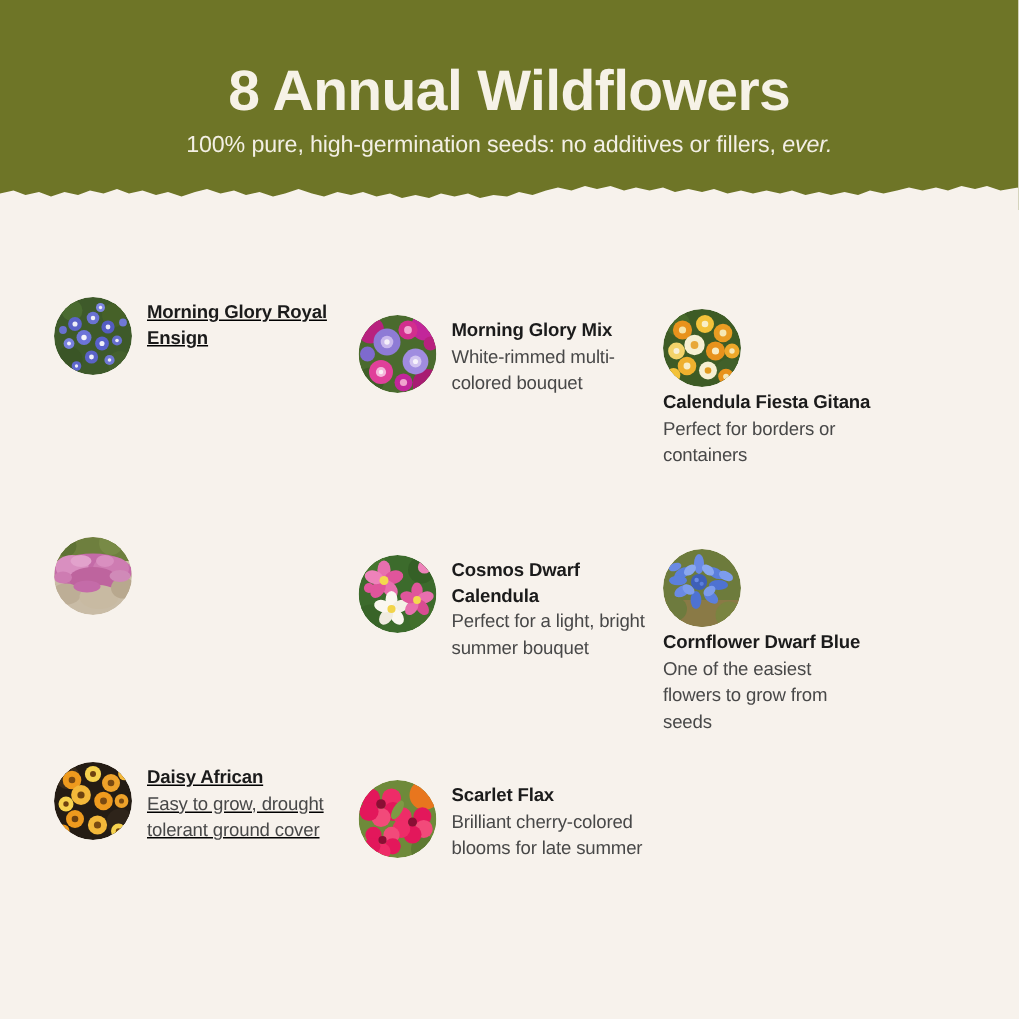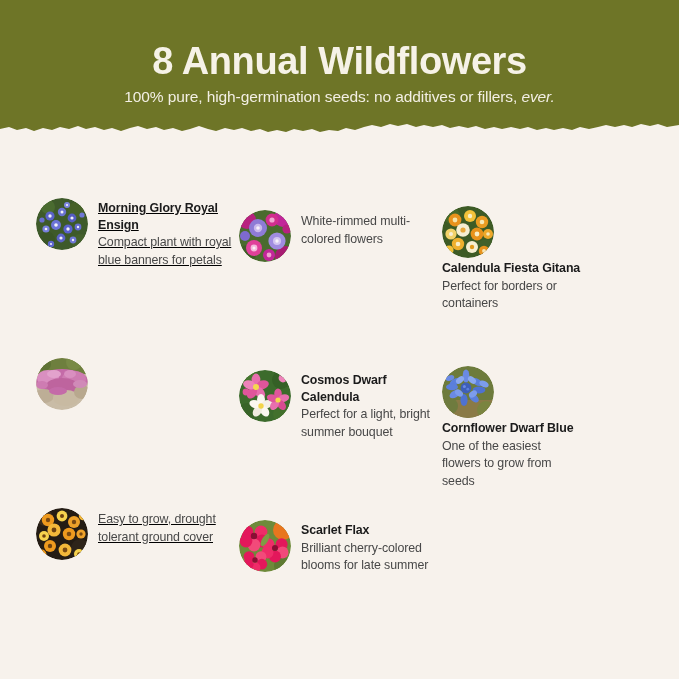--- a/index.html
+++ b/index.html
@@ -165,21 +165,20 @@
                 <circle cx="15" cy="46" r="1.1" fill="#EEEEF7"></circle>
               <circle cx="31" cy="7" r="3" fill="#7E86E2"></circle>
                 <circle cx="31" cy="7" r="1.1" fill="#F2F2FA"></circle>
               <circle cx="6" cy="22" r="2.6" fill="#6970D0"></circle>
               <circle cx="46" cy="17" r="2.6" fill="#7078D6"></circle>
             </g>
           </svg>
         </div>
         <div class="cell-text">
           <div class="cell-title">Morning Glory Royal Ensign</div>
-          <div class="cell-desc">Compact plant with royal blue banners for petals</div>
         </div>
       </div>
 
       <div class="cell off-1">
         <div class="thumb">
           <svg viewBox="0 0 52 52">
             <defs>
                 <clipPath id="c1">
                   <circle cx="26" cy="26" r="26"></circle>
                 </clipPath>
@@ -202,21 +201,22 @@
               <circle cx="33" cy="10" r="6.4" fill="#D22E8E"></circle>
               <circle cx="33" cy="10" r="2.6" fill="#F2A8D2"></circle>
               <circle cx="30" cy="45" r="6" fill="#C2269A"></circle>
               <circle cx="30" cy="45" r="2.4" fill="#F0A4CE"></circle>
               <circle cx="6" cy="26" r="5" fill="#7E6ACE"></circle>
               <circle cx="48" cy="19" r="4.6" fill="#B8217F"></circle>
             </g>
           </svg>
         </div>
         <div class="cell-text">
-          <div class="cell-desc">White-rimmed multi-colored flowers</div>
+          <div class="cell-title">Morning Glory Mix</div>
+          <div class="cell-desc">White-rimmed multi-colored bouquet</div>
         </div>
       </div>
 
       <div class="cell off-2">
         <div class="thumb">
           <svg viewBox="0 0 52 52">
             <defs>
                 <clipPath id="c2">
                   <circle cx="26" cy="26" r="26"></circle>
                 </clipPath>
@@ -414,20 +414,21 @@
               <circle cx="29" cy="42" r="6.4" fill="#F3B83A"></circle>
                 <circle cx="29" cy="42" r="2.4" fill="#7A4A12"></circle>
               <circle cx="43" cy="46" r="5" fill="#F6D24E"></circle>
                 <circle cx="43" cy="46" r="1.8" fill="#6E4210"></circle>
               <circle cx="6" cy="46" r="4.4" fill="#EE9A1E"></circle>
               <circle cx="47" cy="8" r="4.2" fill="#F3B83A"></circle>
             </g>
           </svg>
         </div>
         <div class="cell-text">
+          <div class="cell-title">Daisy African</div>
           <div class="cell-desc">Easy to grow, drought tolerant ground cover</div>
         </div>
       </div>
 
       <div class="cell off-1">
         <div class="thumb">
           <svg viewBox="0 0 52 52">
             <defs>
                 <clipPath id="c7">
                   <circle cx="26" cy="26" r="26"></circle>

